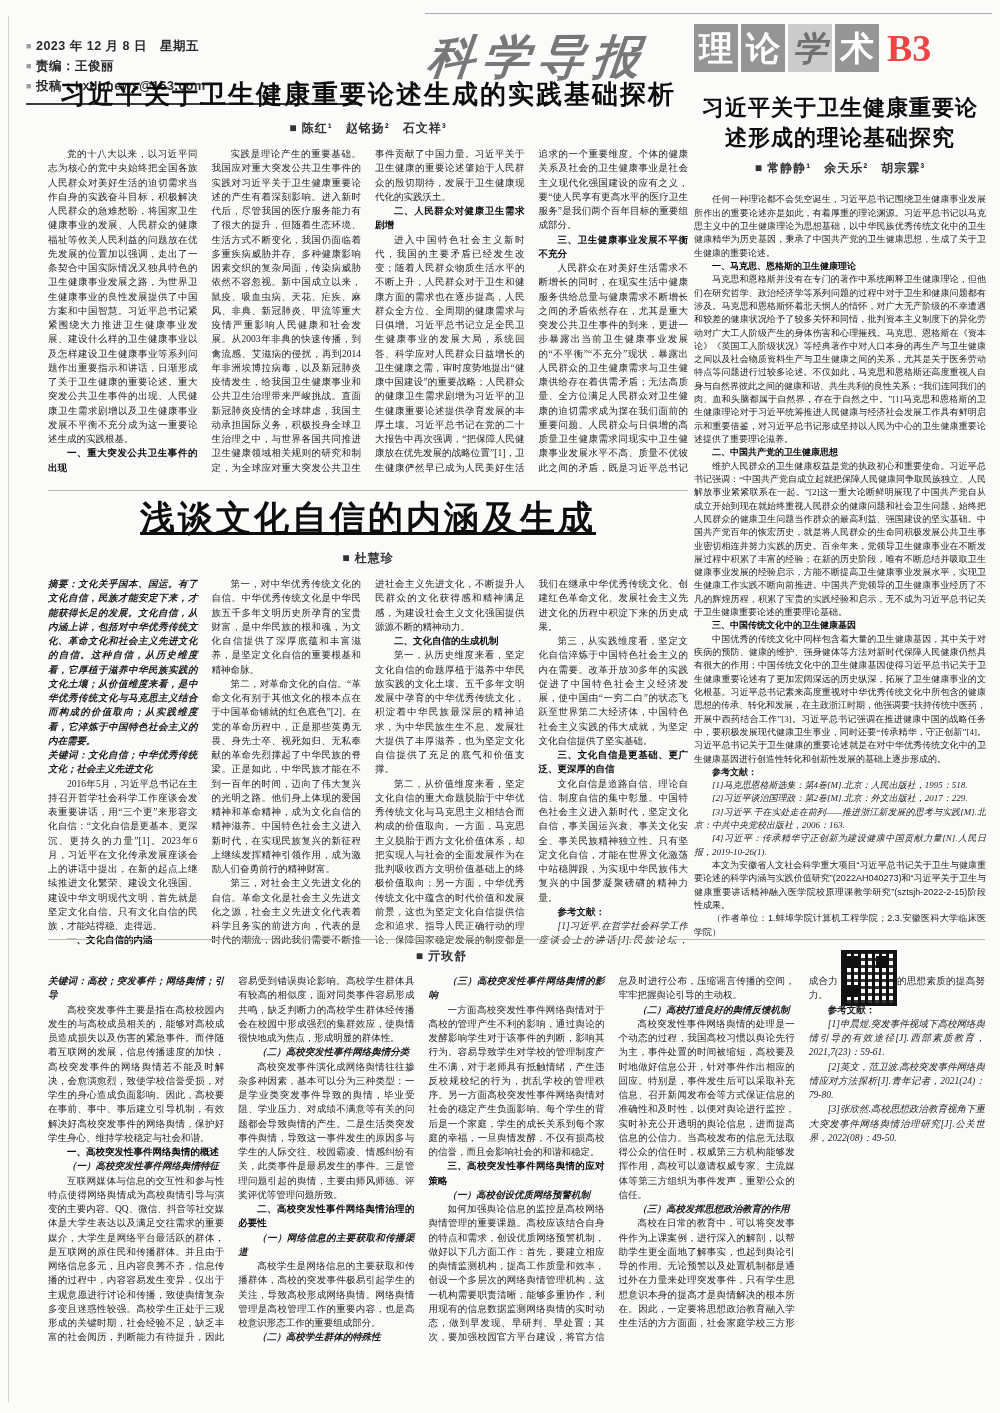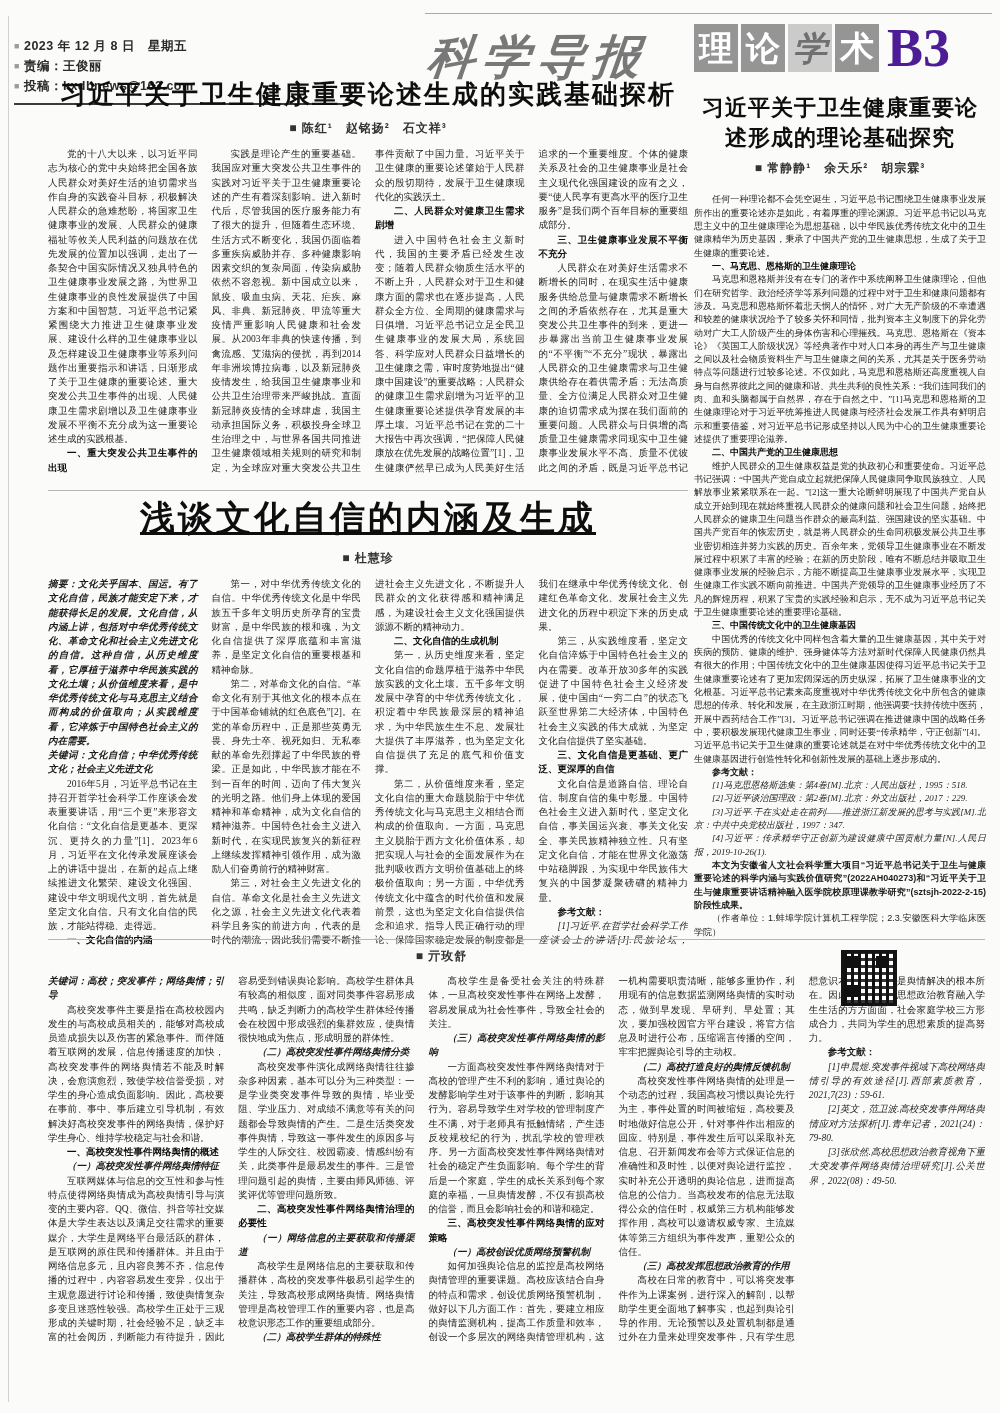--- a/index.html
+++ b/index.html
@@ -3,45 +3,45 @@
 <meta charset="utf-8">
 <style>
   html,body{margin:0;padding:0;}
   body{width:1000px;height:1413px;background:#fbfbf9;position:relative;
        font-family:"Liberation Serif","DejaVu Serif",serif;color:#1d1d1d;
        -webkit-font-smoothing:antialiased;}
   .page{position:absolute;inset:0;overflow:hidden;}
   .left-rule{position:absolute;left:8px;top:16px;height:1386px;width:1px;background:#d2d2cd;}
 
   
-  .mast-left{position:absolute;left:14px;top:36px;width:336px;border-bottom:2px solid #3c3c3c;padding-bottom:7px;}
+  .mast-left{position:absolute;left:26px;top:36px;width:336px;border-bottom:2px solid #3c3c3c;padding-bottom:7px;}
   .mast-row{font-family:"Liberation Sans",sans-serif;font-weight:700;font-size:12.5px;line-height:20px;color:#2a2a2a;letter-spacing:.5px;}
   .mast-row .sq{color:#9b9b9b;font-size:9px;margin-right:4px;vertical-align:1px;}
   .paper-name{position:absolute;left:428px;top:26px;font-size:47px;font-weight:700;font-style:italic;
       color:#787878;letter-spacing:8px;transform:skewX(-6deg);font-family:"DejaVu Serif",serif;}
   .top-hairline{position:absolute;left:425px;top:13px;width:567px;height:1px;background:#aaa;}
   .tags-wrap{position:absolute;left:694px;top:24px;display:flex;align-items:center;}
   .tag{width:44px;height:48px;margin-right:3px;text-align:center;line-height:48px;font-size:34px;font-weight:700;
       font-family:"Liberation Sans",sans-serif;background:#959595;color:#fff;}
   .tag.light{background:#cbcbcb;color:#707070;font-style:italic;transform:none;font-family:"DejaVu Serif",serif;}
-  .page-no{font-size:54px;font-weight:700;font-family:"Liberation Serif",serif;color:#4c1d95;margin-left:5px;line-height:48px;}
+  .page-no{font-size:38px;font-weight:700;font-family:"Liberation Serif",serif;color:#ef4444;margin-left:5px;line-height:48px;}
 
   
   section{position:absolute;}
   .a-title{font-family:"Liberation Sans",sans-serif;font-weight:700;color:#0e0e0e;text-align:center;margin:0;}
   .byline{font-family:"Liberation Sans",sans-serif;font-weight:700;font-size:12px;color:#333;text-align:center;letter-spacing:1px;}
   .body{column-fill:auto;text-align:justify;overflow:hidden;}
   .body p{margin:0;}
   .t-p{text-indent:2em;}
   .t-h{font-family:"Liberation Sans",sans-serif;font-weight:700;text-indent:2em;color:#0d0d0d;}
   .t-s{font-weight:700;font-style:italic;text-indent:2em;}
   .t-a{font-weight:700;font-style:italic;text-indent:0;}
   .t-r{font-style:italic;text-indent:2em;}
   .t-rh{font-family:"Liberation Sans",sans-serif;font-weight:700;text-indent:2em;}
-  .t-f{font-family:"Liberation Sans",sans-serif;font-weight:700;text-indent:2em;}
+  .t-f{font-family:"Liberation Sans",sans-serif;font-weight:400;text-indent:2em;}
   .t-u{font-family:"Liberation Sans",sans-serif;font-weight:400;text-indent:2em;}
 
   #art-left{left:48px;top:77px;width:640px;height:396px;}
   #art-left .a-title{font-size:26px;letter-spacing:2px;}
   #art-left .byline{margin:8px 0 10px;}
   #art-left .body{height:334px;column-count:4;column-gap:14px;font-size:9.5px;line-height:1.5;}
 
   #art-right{left:694px;top:93px;width:292px;height:848px;}
   #art-right .a-title{font-size:22px;line-height:1.35;letter-spacing:1px;}
   #art-right .byline{margin:8px 0 8px;}
@@ -113,21 +113,21 @@
         <p class="t-p">任何一种理论都不会凭空诞生，习近平总书记围绕卫生健康事业发展所作出的重要论述亦是如此，有着厚重的理论渊源。习近平总书记以马克思主义中的卫生健康理论为思想基础，以中华民族优秀传统文化中的卫生健康精华为历史基因，秉承了中国共产党的卫生健康思想，生成了关于卫生健康的重要论述。</p>
         <p class="t-h">一、马克思、恩格斯的卫生健康理论</p>
         <p class="t-p">马克思和恩格斯并没有在专门的著作中系统阐释卫生健康理论，但他们在研究哲学、政治经济学等系列问题的过程中对于卫生和健康问题都有涉及。马克思和恩格斯怀着悲天悯人的情怀，对广大无产阶级的不幸遭遇和较差的健康状况给予了较多关怀和同情，批判资本主义制度下的异化劳动对广大工人阶级产生的身体伤害和心理摧残。马克思、恩格斯在《资本论》《英国工人阶级状况》等经典著作中对人口本身的再生产与卫生健康之间以及社会物质资料生产与卫生健康之间的关系，尤其是关于医务劳动特点等问题进行过较多论述。不仅如此，马克思和恩格斯还高度重视人自身与自然界彼此之间的健康和谐、共生共利的良性关系：“我们连同我们的肉、血和头脑都属于自然界，存在于自然之中。”[1]马克思和恩格斯的卫生健康理论对于习近平统筹推进人民健康与经济社会发展工作具有鲜明启示和重要借鉴，对习近平总书记形成坚持以人民为中心的卫生健康重要论述提供了重要理论滋养。</p>
         <p class="t-h">二、中国共产党的卫生健康思想</p>
         <p class="t-p">维护人民群众的卫生健康权益是党的执政初心和重要使命。习近平总书记强调：“中国共产党自成立起就把保障人民健康同争取民族独立、人民解放事业紧紧联系在一起。”[2]这一重大论断鲜明展现了中国共产党自从成立开始到现在就始终重视人民群众的健康问题和社会卫生问题，始终把人民群众的健康卫生问题当作群众的最高利益、强国建设的坚实基础。中国共产党百年的恢宏历史，就是将人民群众的生命同积极发展公共卫生事业密切相连并努力实践的历史。百余年来，党领导卫生健康事业在不断发展过程中积累了丰富的经验；在新的历史阶段，唯有不断总结并吸取卫生健康事业发展的经验启示，方能不断提高卫生健康事业发展水平，实现卫生健康工作实践不断向前推进。中国共产党领导的卫生健康事业经历了不凡的辉煌历程，积累了宝贵的实践经验和启示，无不成为习近平总书记关于卫生健康重要论述的重要理论基础。</p>
         <p class="t-h">三、中国传统文化中的卫生健康基因</p>
         <p class="t-p">中国优秀的传统文化中同样包含着大量的卫生健康基因，其中关于对疾病的预防、健康的维护、强身健体等方法对新时代保障人民健康仍然具有很大的作用；中国传统文化中的卫生健康基因使得习近平总书记关于卫生健康重要论述有了更加宏阔深远的历史纵深，拓展了卫生健康事业的文化根基。习近平总书记素来高度重视对中华优秀传统文化中所包含的健康思想的传承、转化和发展，在主政浙江时期，他强调要“扶持传统中医药，开展中西药结合工作”[3]。习近平总书记强调在推进健康中国的战略任务中，要积极发展现代健康卫生事业，同时还要“传承精华，守正创新”[4]。习近平总书记关于卫生健康的重要论述就是在对中华优秀传统文化中的卫生健康基因进行创造性转化和创新性发展的基础上逐步形成的。</p>
         <p class="t-rh">参考文献：</p>
         <p class="t-r">[1]马克思恩格斯选集：第4卷[M].北京：人民出版社，1995：518.</p>
         <p class="t-r">[2]习近平谈治国理政：第2卷[M].北京：外文出版社，2017：229.</p>
-        <p class="t-r">[3]习近平.干在实处走在前列——推进浙江新发展的思考与实践[M].北京：中共中央党校出版社，1997：347.</p>
+        <p class="t-r">[3]习近平.干在实处走在前列——推进浙江新发展的思考与实践[M].北京：中共中央党校出版社，2006：163.</p>
         <p class="t-r">[4]习近平：传承精华守正创新为建设健康中国贡献力量[N].人民日报，2019-10-26(1).</p>
         <p class="t-f">本文为安徽省人文社会科学重大项目“习近平总书记关于卫生与健康重要论述的科学内涵与实践价值研究”(2022AH040273)和“习近平关于卫生与健康重要讲话精神融入医学院校原理课教学研究”(sztsjh-2022-2-15)阶段性成果。</p>
         <p class="t-u">（作者单位：1.蚌埠学院计算机工程学院；2.3.安徽医科大学临床医学院）</p>
       </div>
   </section>
 
   <div class="hr-sep" id="sep1"></div>
 
   <section id="art-mid">
     <h1 class="a-title">浅谈文化自信的内涵及生成</h1>
@@ -163,21 +163,20 @@
         <p class="t-p">高校突发事件主要是指在高校校园内发生的与高校成员相关的，能够对高校成员造成损失以及伤害的紧急事件。而伴随着互联网的发展，信息传播速度的加快，高校突发事件的网络舆情若不能及时解决，会愈演愈烈，致使学校信誉受损，对学生的身心造成负面影响。因此，高校要在事前、事中、事后建立引导机制，有效解决好高校突发事件的网络舆情，保护好学生身心、维持学校稳定与社会和谐。</p>
         <p class="t-h">一、高校突发性事件网络舆情的概述</p>
         <p class="t-s">（一）高校突发性事件网络舆情特征</p>
         <p class="t-p">互联网媒体与信息的交互性和参与性特点使得网络舆情成为高校舆情引导与演变的主要内容。QQ、微信、抖音等社交媒体是大学生表达以及满足交往需求的重要媒介，大学生是网络平台最活跃的群体，是互联网的原住民和传播群体。并且由于网络信息多元，且内容良莠不齐，信息传播的过程中，内容容易发生变异，仅出于主观意愿进行讨论和传播，致使舆情复杂多变且迷惑性较强。高校学生正处于三观形成的关键时期，社会经验不足，缺乏丰富的社会阅历，判断能力有待提升，因此容易受到错误舆论影响。高校学生群体具有较高的相似度，面对同类事件容易形成共鸣，缺乏判断力的高校学生群体经传播会在校园中形成强烈的集群效应，使舆情很快地成为焦点，形成明显的群体性。</p>
         <p class="t-s">（二）高校突发性事件网络舆情分类</p>
         <p class="t-p">高校突发事件演化成网络舆情往往掺杂多种因素，基本可以分为三种类型：一是学业类突发事件导致的舆情，毕业受阻、学业压力、对成绩不满意等有关的问题都会导致舆情的产生。二是生活类突发事件舆情，导致这一事件发生的原因多与学生的人际交往、校园霸凌、情感纠纷有关，此类事件是最易发生的事件。三是管理问题引起的舆情，主要由师风师德、评奖评优等管理问题所致。</p>
         <p class="t-h">二、高校突发性事件网络舆情治理的必要性</p>
         <p class="t-s">（一）网络信息的主要获取和传播渠道</p>
         <p class="t-p">高校学生是网络信息的主要获取和传播群体，高校的突发事件极易引起学生的关注，导致高校形成网络舆情。网络舆情管理是高校管理工作的重要内容，也是高校意识形态工作的重要组成部分。</p>
         <p class="t-s">（二）高校学生群体的特殊性</p>
-        <p class="t-p">高校学生是备受社会关注的特殊群体，一旦高校突发性事件在网络上发酵，容易发展成为社会性事件，导致全社会的关注。</p>
         <p class="t-s">（三）高校突发性事件网络舆情的影响</p>
         <p class="t-p">一方面高校突发性事件网络舆情对于高校的管理产生不利的影响，通过舆论的发酵影响学生对于该事件的判断，影响其行为。容易导致学生对学校的管理制度产生不满，对于老师具有抵触情绪，产生违反校规校纪的行为，扰乱学校的管理秩序。另一方面高校突发性事件网络舆情对社会的稳定产生负面影响。每个学生的背后是一个家庭，学生的成长关系到每个家庭的幸福，一旦舆情发酵，不仅有损高校的信誉，而且会影响社会的和谐和稳定。</p>
         <p class="t-h">三、高校突发性事件网络舆情的应对策略</p>
         <p class="t-s">（一）高校创设优质网络预警机制</p>
         <p class="t-p">如何加强舆论信息的监控是高校网络舆情管理的重要课题。高校应该结合自身的特点和需求，创设优质网络预警机制，做好以下几方面工作：首先，要建立相应的舆情监测机构，提高工作质量和效率，创设一个多层次的网络舆情管理机构，这一机构需要职责清晰，能够多重协作，利用现有的信息数据监测网络舆情的实时动态，做到早发现、早研判、早处置；其次，要加强校园官方平台建设，将官方信息及时进行公布，压缩谣言传播的空间，牢牢把握舆论引导的主动权。</p>
         <p class="t-s">（二）高校打造良好的舆情反馈机制</p>
         <p class="t-p">高校突发性事件网络舆情的处理是一个动态的过程，我国高校习惯以舆论先行为主，事件处置的时间被缩短，高校要及时地做好信息公开，针对事件作出相应的回应。特别是，事件发生后可以采取补充信息、召开新闻发布会等方式保证信息的准确性和及时性，以便对舆论进行监控，实时补充公开透明的舆论信息，进而提高信息的公信力。当高校发布的信息无法取得公众的信任时，权威第三方机构能够发挥作用，高校可以邀请权威专家、主流媒体等第三方组织为事件发声，重塑公众的信任。</p>
         <p class="t-s">（三）高校发挥思想政治教育的作用</p>
         <p class="t-p">高校在日常的教育中，可以将突发事件作为上课案例，进行深入的解剖，以帮助学生更全面地了解事实，也起到舆论引导的作用。无论预警以及处置机制都是通过外在力量来处理突发事件，只有学生思想意识本身的提高才是舆情解决的根本所在。因此，一定要将思想政治教育融入学生生活的方方面面，社会家庭学校三方形成合力，共同为学生的思想素质的提高努力。</p>
         <p class="t-rh">参考文献：</p>

